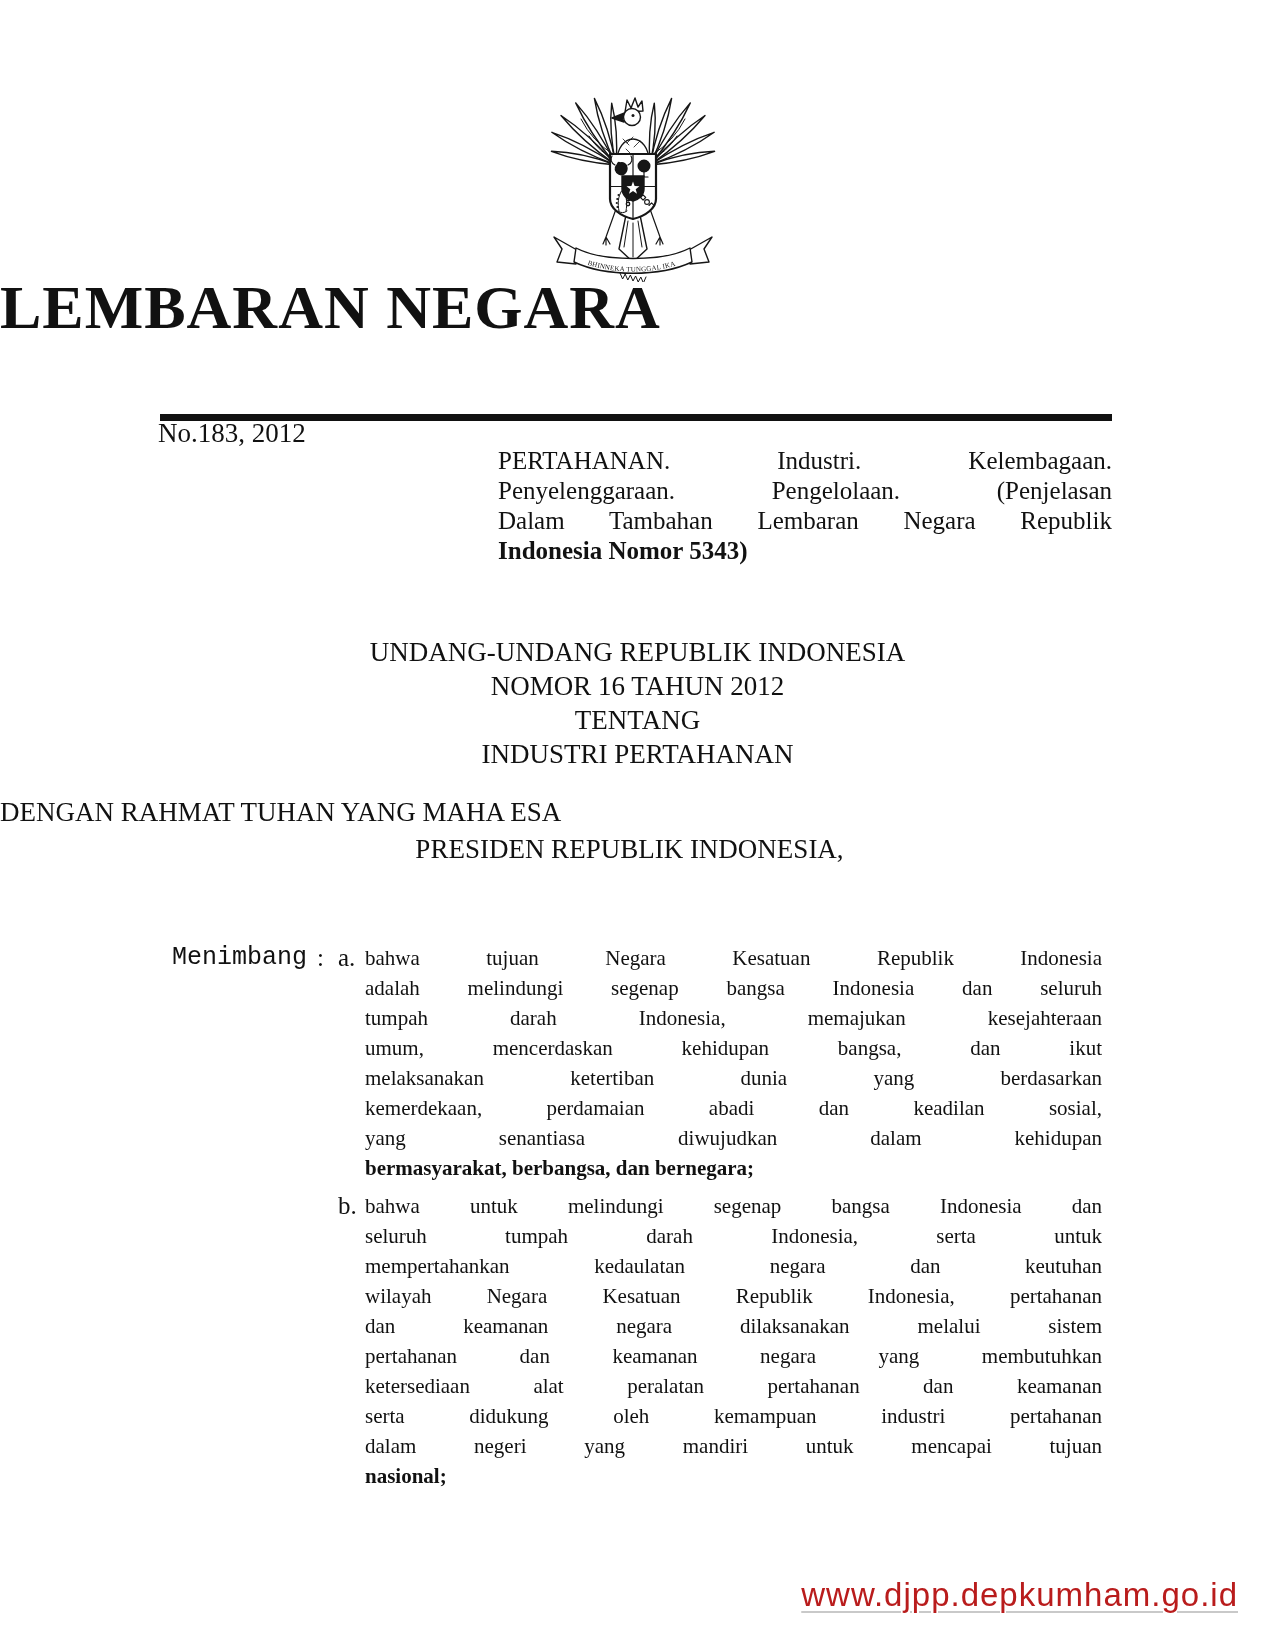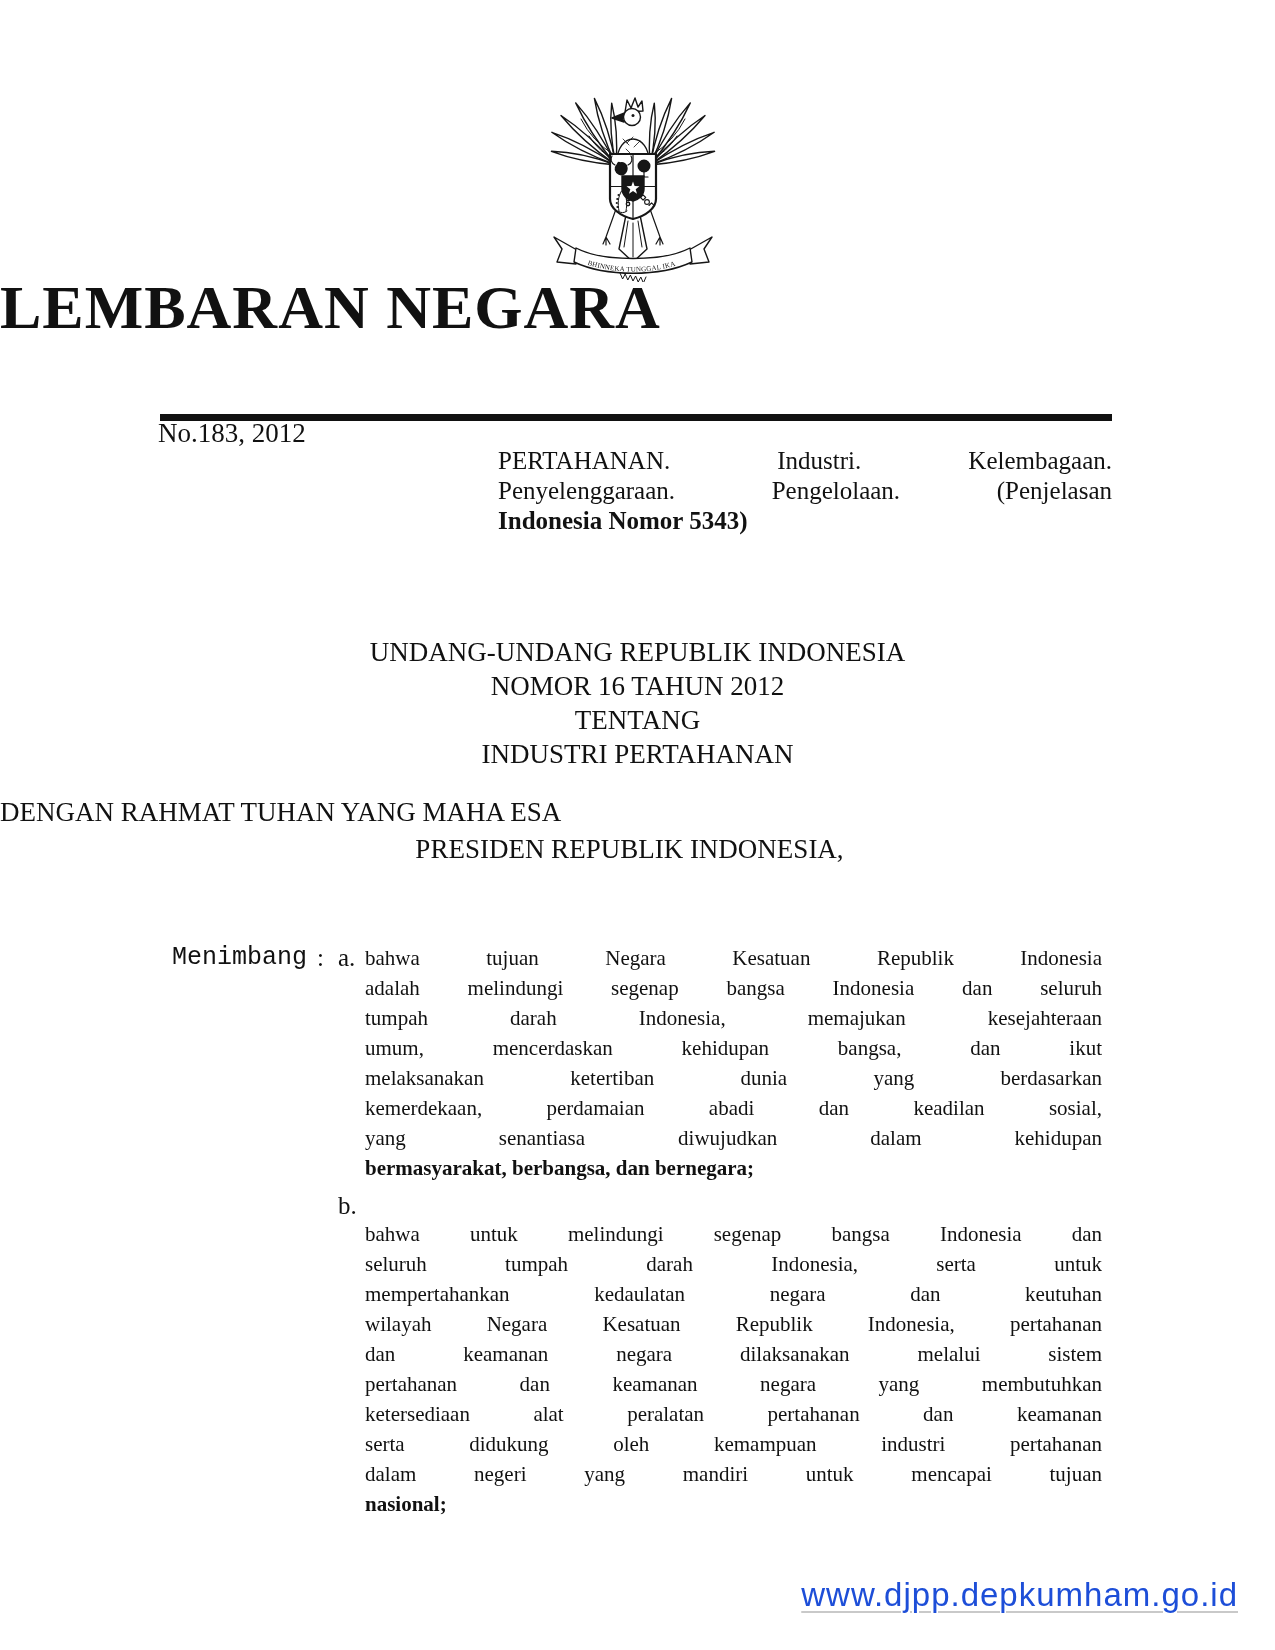--- a/index.html
+++ b/index.html
@@ -30,26 +30,26 @@
     text-align:center;font-size:27px;line-height:34px;
   }
   .invocation{position:absolute;left:0;right:0;top:797px;text-align:left;font-size:27px;line-height:30px;}
   .issuer{position:absolute;left:0;right:16px;top:834px;text-align:center;font-size:27px;line-height:30px;}
   .m-label{position:absolute;left:172px;top:943px;font-size:25px;line-height:30px;font-family:Liberation Mono, monospace;}
   .m-colon{position:absolute;left:317px;top:943px;font-size:25px;line-height:30px;}
   .m-marker-a{position:absolute;left:338px;top:943px;font-size:25px;line-height:30px;}
   .m-marker-b{position:absolute;left:338px;top:1191px;font-size:25px;line-height:30px;}
   .para{position:absolute;left:365px;width:737px;font-size:21px;line-height:30px;}
   .para-a{top:943px;}
-  .para-b{top:1191px;margin-top:28px;}
+  .para-b{top:1191px;}
   .watermark{
     position:absolute;right:37px;top:1578px;
     font-family:"Liberation Sans","DejaVu Sans",sans-serif;
     font-size:33px;line-height:34px;letter-spacing:1px;
-    color:#1d4ed8;
+    color:#b91c1c;
     text-decoration:underline;
     text-decoration-color:#c9c9c9;
     text-decoration-thickness:2px;
     text-underline-offset:5px;
   }
 </style>
 </head>
 <body>
 
 <div class="page">
@@ -134,20 +134,21 @@
   <div class="doc-title">
     <div>LEMBARAN NEGARA</div>
   </div>
 
   <div class="rule"></div>
 
   <div class="gazette-no">No.183, 2012</div>
   <div class="subject">
     <div class="jl">PERTAHANAN. Industri. Kelembagaan.</div>
     <div class="jl">Penyelenggaraan. Pengelolaan. (Penjelasan</div>
+    <div class="jl">Dalam Tambahan Lembaran Negara Republik</div>
     <div class="jl last">Indonesia Nomor 5343)</div>
   </div>
 
   <div class="headings">
     <div>UNDANG-UNDANG REPUBLIK INDONESIA</div>
     <div>NOMOR 16 TAHUN 2012</div>
     <div>TENTANG</div>
     <div>INDUSTRI PERTAHANAN</div>
   </div>
   <div class="invocation">DENGAN RAHMAT TUHAN YANG MAHA ESA</div>

